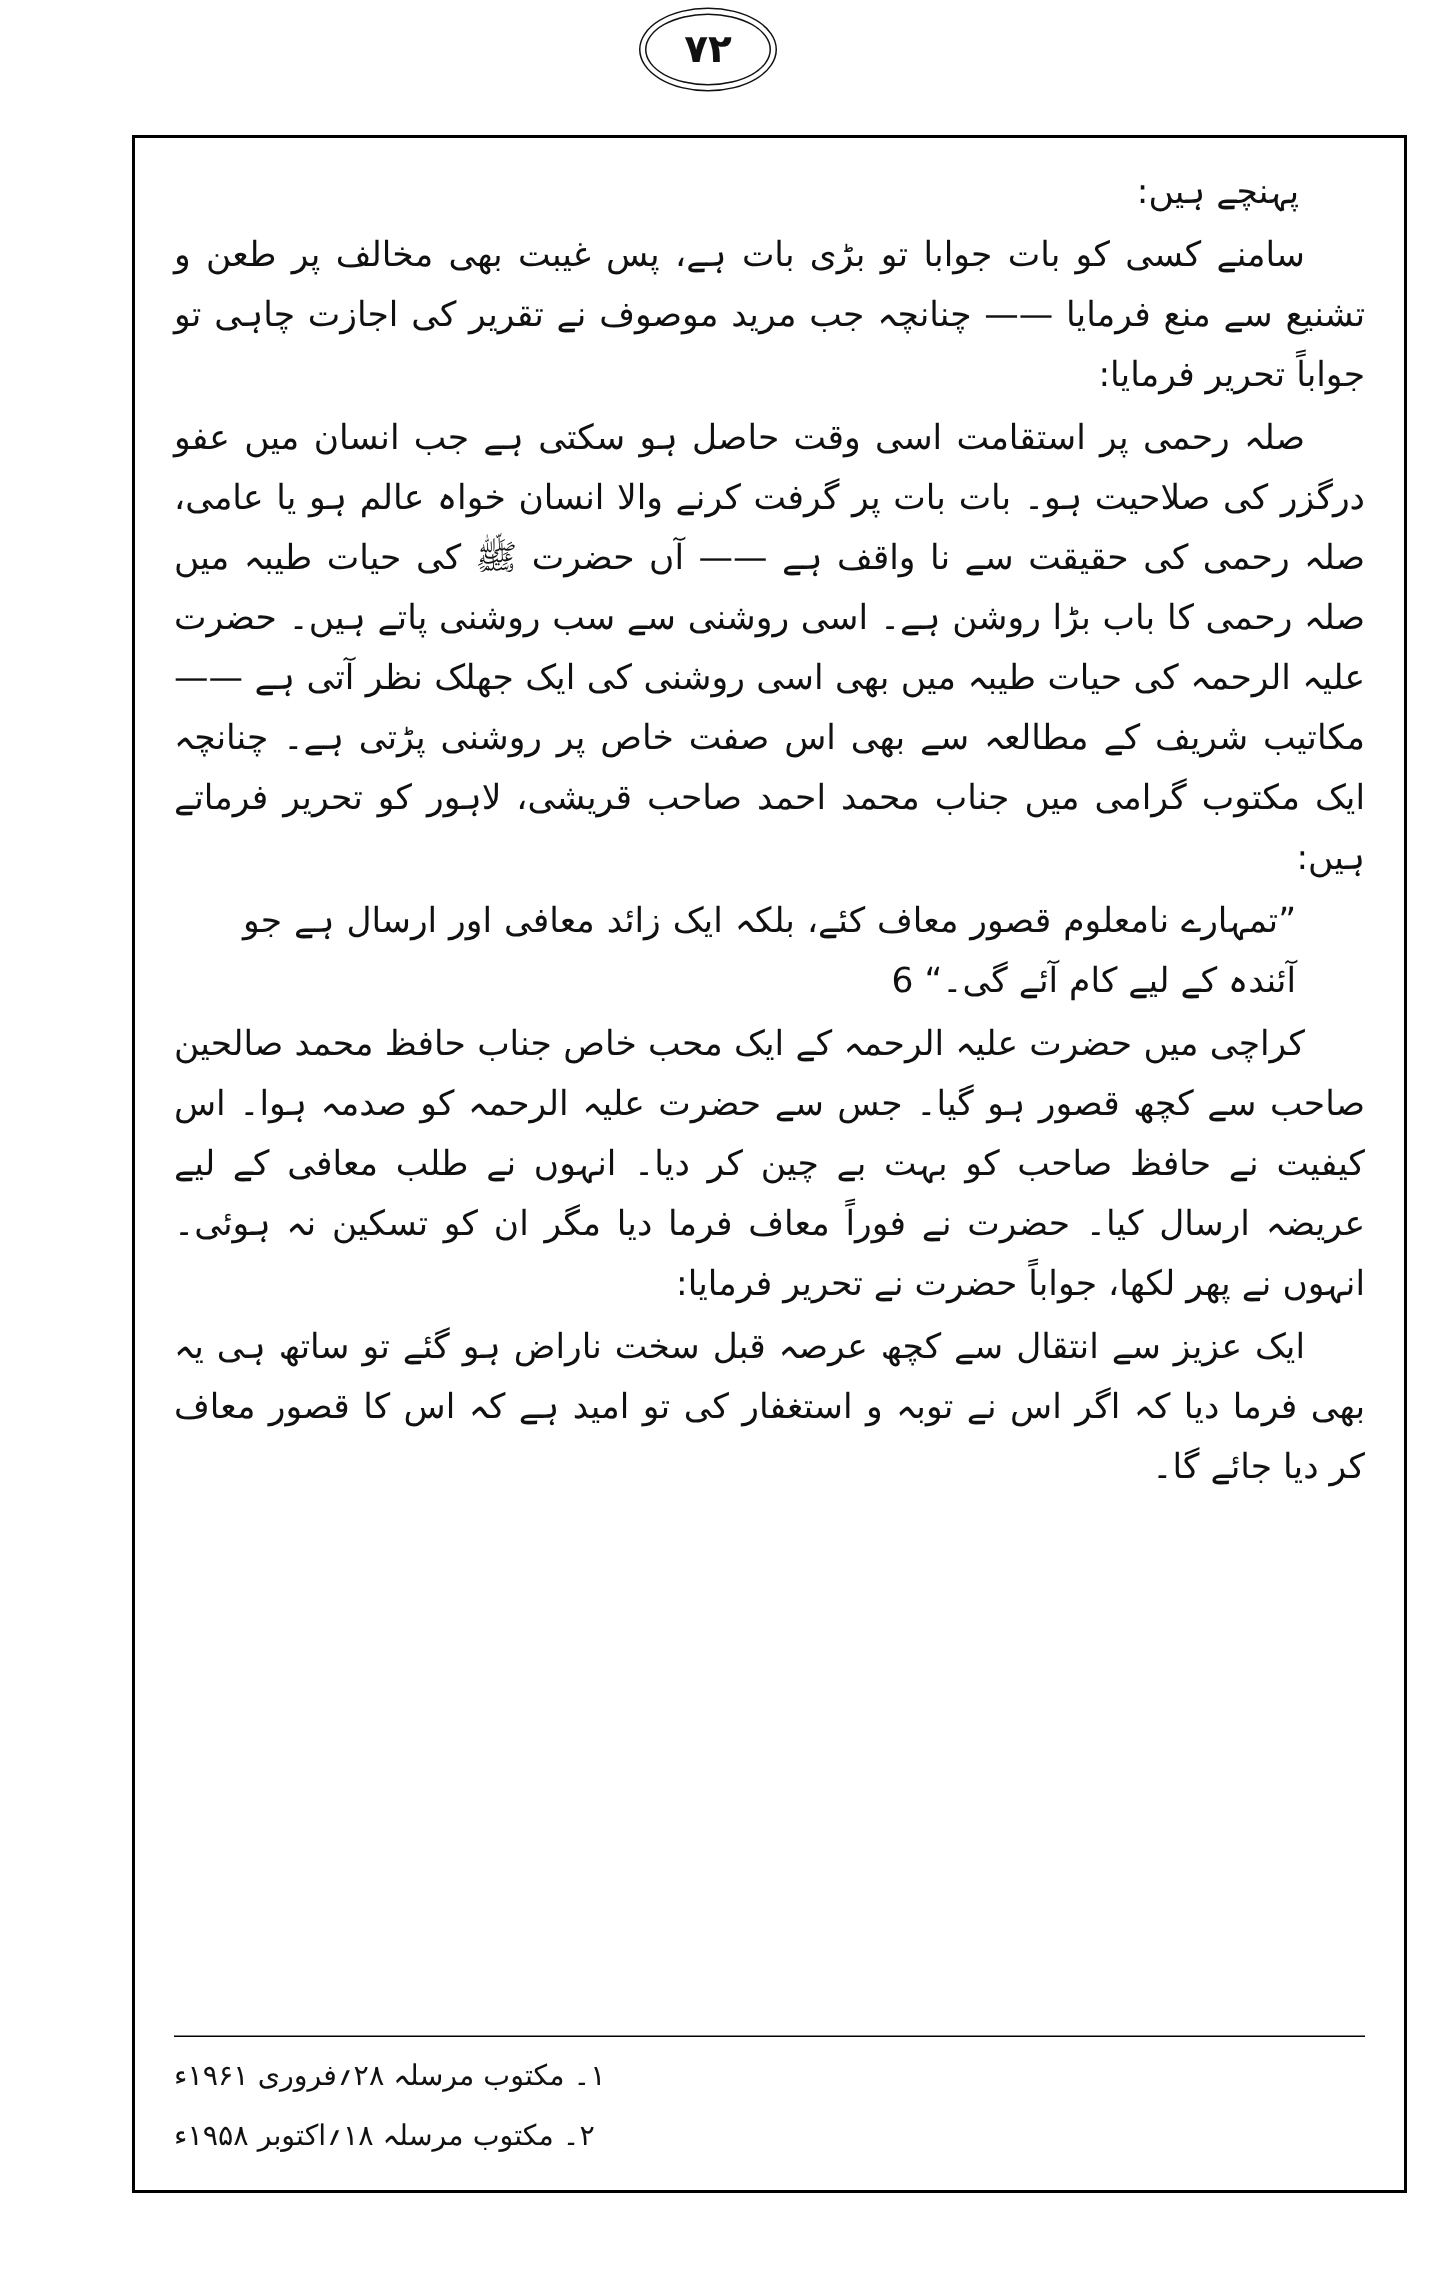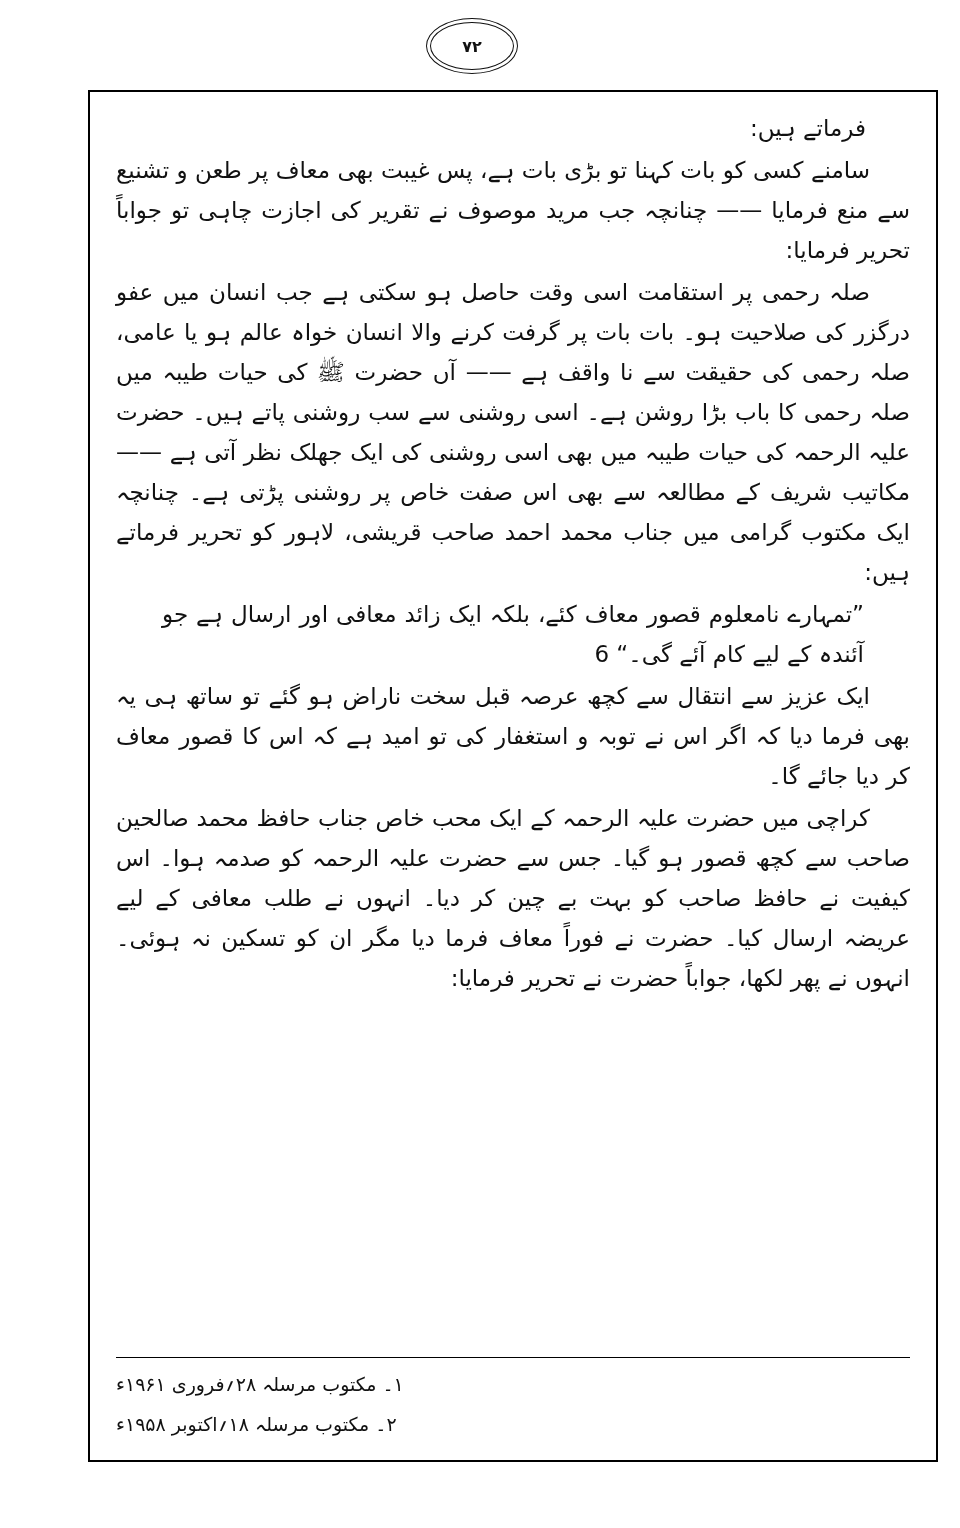--- a/index.html
+++ b/index.html
@@ -14,32 +14,32 @@
   .page {
     position: relative;
     width: 960px;
     height: 1528px;
     background: #ffffff;
     overflow: hidden;
   }
   
   .page-number-badge {
     position: absolute;
-    top: 22px;
+    top: 9px;
     left: 430px;
     width: 84px;
     height: 48px;
     border: 1.5px solid #111;
     border-radius: 50%;
     outline: 1.5px solid #111;
     outline-offset: 3px;
     display: flex;
     align-items: center;
     justify-content: center;
-    font-size: 16px;
+    font-size: 26px;
     font-weight: bold;
     box-sizing: border-box;
     background: #fff;
   }
   
   .content-frame {
     position: absolute;
     top: 90px;
     left: 88px;
     width: 850px;
@@ -91,33 +91,33 @@
 <body>
 
 <div class="page">
 
   <div class="page-number-badge">
     <span>۷۲</span>
   </div>
 
   <div class="content-frame">
 
-    <p class="para lead">فرماتے ہیں:</p>
+    <p class="para lead">پہنچے ہیں:</p>
 
 
-    <p class="para">سامنے کسی کو بات کہنا تو بڑی بات ہے، پس غیبت بھی معاف پر طعن و تشنیع سے منع فرمایا —— چنانچہ جب مرید موصوف نے تقریر کی اجازت چاہی تو جواباً تحریر فرمایا:</p>
+    <p class="para">سامنے کسی کو بات جوابا تو بڑی بات ہے، پس غیبت بھی مخالف پر طعن و تشنیع سے منع فرمایا —— چنانچہ جب مرید موصوف نے تقریر کی اجازت چاہی تو جواباً تحریر فرمایا:</p>
 
 
     <p class="para">صلہ رحمی پر استقامت اسی وقت حاصل ہو سکتی ہے جب انسان میں عفو درگزر کی صلاحیت ہو۔ بات بات پر گرفت کرنے والا انسان خواہ عالم ہو یا عامی، صلہ رحمی کی حقیقت سے نا واقف ہے —— آں حضرت ﷺ کی حیات طیبہ میں صلہ رحمی کا باب بڑا روشن ہے۔ اسی روشنی سے سب روشنی پاتے ہیں۔ حضرت علیہ الرحمہ کی حیات طیبہ میں بھی اسی روشنی کی ایک جھلک نظر آتی ہے —— مکاتیب شریف کے مطالعہ سے بھی اس صفت خاص پر روشنی پڑتی ہے۔ چنانچہ ایک مکتوب گرامی میں جناب محمد احمد صاحب قریشی، لاہور کو تحریر فرماتے ہیں:</p>
 
     <p class="quote">”تمہارے نامعلوم قصور معاف کئے، بلکہ ایک زائد معافی اور ارسال ہے جو آئندہ کے لیے کام آئے گی۔“ 6</p>
 
+    <p class="para">کراچی میں حضرت علیہ الرحمہ کے ایک محب خاص جناب حافظ محمد صالحین صاحب سے کچھ قصور ہو گیا۔ جس سے حضرت علیہ الرحمہ کو صدمہ ہوا۔ اس کیفیت نے حافظ صاحب کو بہت بے چین کر دیا۔ انہوں نے طلب معافی کے لیے عریضہ ارسال کیا۔ حضرت نے فوراً معاف فرما دیا مگر ان کو تسکین نہ ہوئی۔ انہوں نے پھر لکھا، جواباً حضرت نے تحریر فرمایا:</p>
+
     <p class="para">ایک عزیز سے انتقال سے کچھ عرصہ قبل سخت ناراض ہو گئے تو ساتھ ہی یہ بھی فرما دیا کہ اگر اس نے توبہ و استغفار کی تو امید ہے کہ اس کا قصور معاف کر دیا جائے گا۔</p>
-
-    <p class="para">کراچی میں حضرت علیہ الرحمہ کے ایک محب خاص جناب حافظ محمد صالحین صاحب سے کچھ قصور ہو گیا۔ جس سے حضرت علیہ الرحمہ کو صدمہ ہوا۔ اس کیفیت نے حافظ صاحب کو بہت بے چین کر دیا۔ انہوں نے طلب معافی کے لیے عریضہ ارسال کیا۔ حضرت نے فوراً معاف فرما دیا مگر ان کو تسکین نہ ہوئی۔ انہوں نے پھر لکھا، جواباً حضرت نے تحریر فرمایا:</p>
 
     <div class="footnote-divider"></div>
 
     <p class="footnote">۱۔ مکتوب مرسلہ ۲۸؍فروری ۱۹۶۱ء</p>
 
     <p class="footnote">۲۔ مکتوب مرسلہ ۱۸؍اکتوبر ۱۹۵۸ء</p>
 
   </div>
 
 </div>

